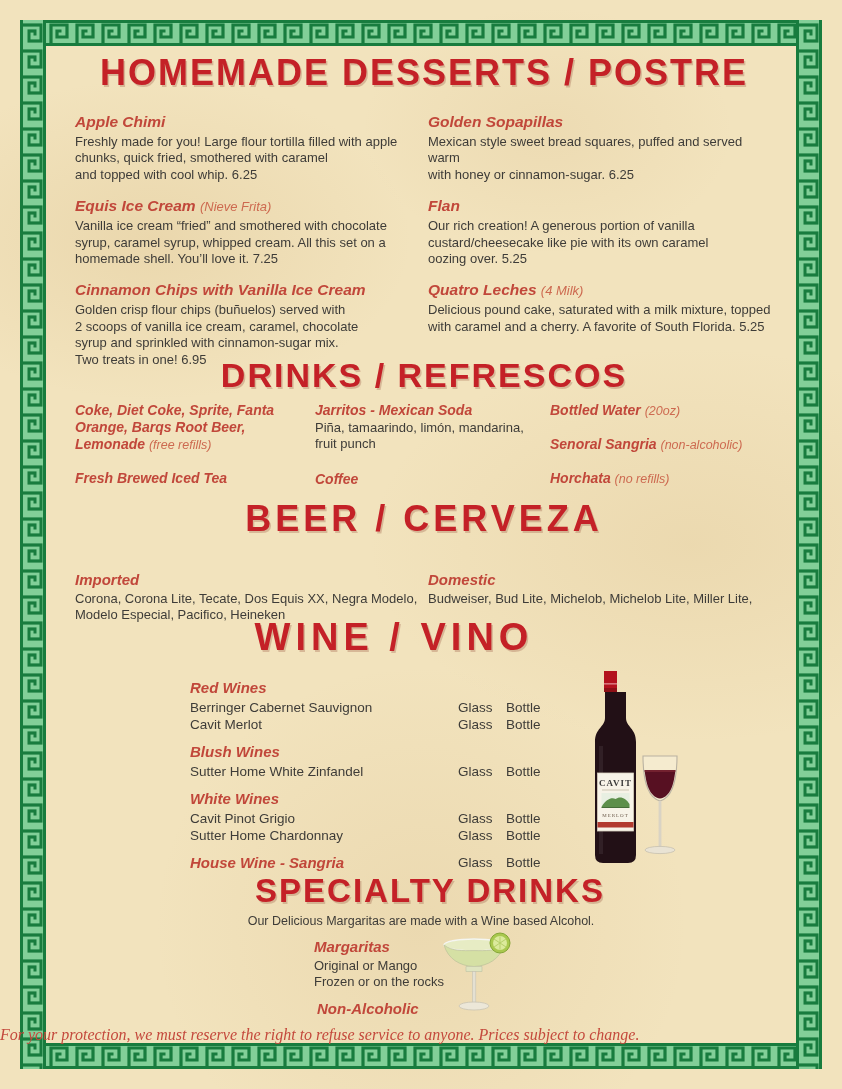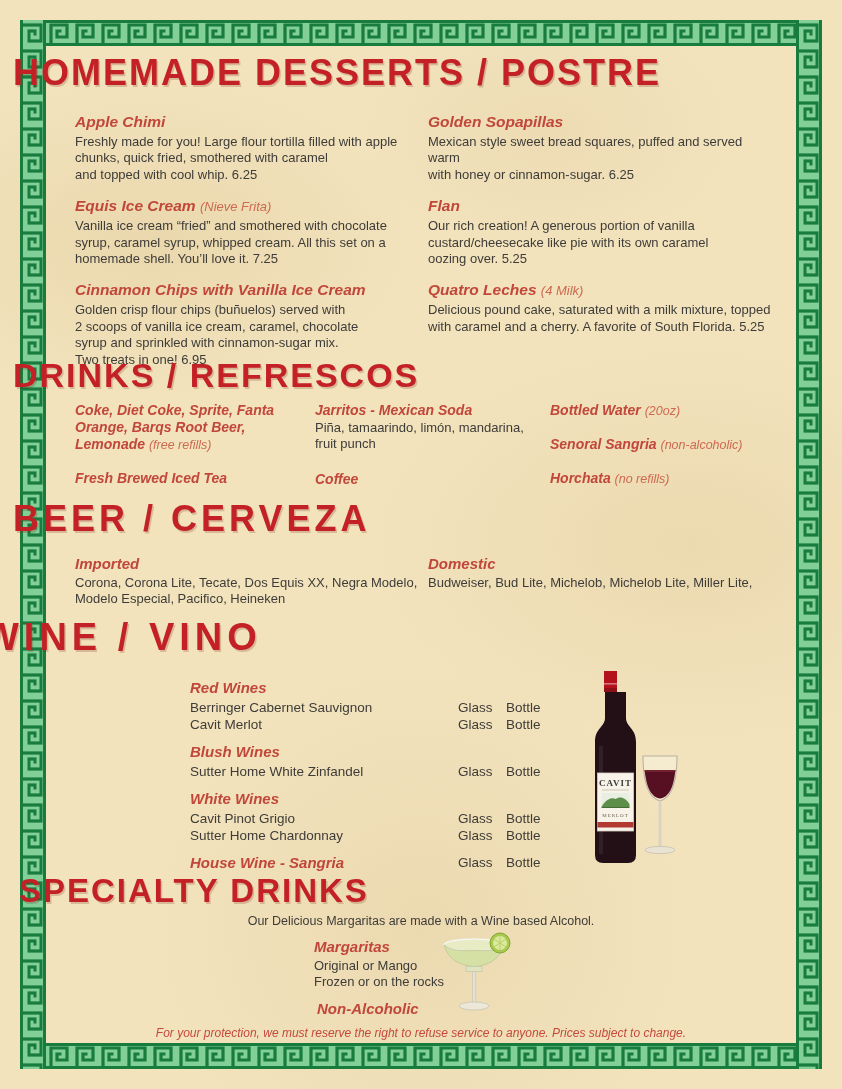--- a/index.html
+++ b/index.html
@@ -13,21 +13,21 @@
     background:
       radial-gradient(420px 260px at 18% 22%, rgba(203,168,108,.20), transparent 62%),
       radial-gradient(520px 320px at 82% 50%, rgba(203,168,108,.17), transparent 62%),
       radial-gradient(430px 420px at 50% 85%, rgba(197,160,102,.15), transparent 62%),
       radial-gradient(300px 200px at 65% 12%, rgba(197,160,102,.12), transparent 62%),
       #f2e3bd;
   }
   .border-strip{position:absolute;display:block;}
 
   .sec-title{
-    position:absolute;left:13px;right:0;text-align:left;
+    position:absolute;left:6px;right:0;text-align:center;
     font-weight:800;color:#c42127;letter-spacing:2px;
     text-shadow:1.5px 1.5px 0 rgba(120,30,20,.22);
     white-space:nowrap;
   }
   .t-desserts{top:52px;font-size:36px;}
   .t-drinks{top:356px;font-size:34px;}
   .t-beer{top:498px;font-size:36px;letter-spacing:4px;}
   .t-wine{top:616px;font-size:38px;letter-spacing:5px;transform:translateX(-30px);}
   .t-specialty{top:872px;font-size:33px;transform:translateX(6px);}
 
@@ -43,39 +43,39 @@
   .dhead{font-size:15.5px;line-height:19px;margin-bottom:2px;}
   .dhead .iqual{font-size:13px;}
   .ddesc{font-size:13px;line-height:16.4px;color:#3e3c38;white-space:pre-line;}
 
   .drink-item{font-size:14px;line-height:17px;font-style:italic;font-weight:700;
     color:#c1473a;white-space:pre-line;margin-bottom:16px;}
   .drink-item .iqual{font-size:12.5px;}
   .drink-desc{font-size:13px;line-height:16px;color:#3e3c38;font-style:normal;
     font-weight:400;white-space:pre-line;margin-top:1px;}
 
-  .beer-head{font-size:15px;line-height:19px;margin-bottom:2px;}
+  .beer-head{font-size:15px;line-height:19px;margin-bottom:2px;margin-top:16px;}
   .beer-list{font-size:13px;line-height:16.4px;color:#3e3c38;white-space:pre-line;}
 
   .wine{position:absolute;left:190px;top:678px;width:366px;}
   .wgroup{margin-bottom:9px;}
   .wghead{font-size:15px;line-height:19px;margin-bottom:2px;}
   .wrow{display:grid;grid-template-columns:268px 48px auto;
     font-size:13.5px;line-height:17px;color:#3e3c38;}
   .wrow.houserow{margin-top:10px;}
   .wrow.houserow .wname{font-size:15px;}
 
   .subtitle{position:absolute;top:914px;left:0;right:0;text-align:center;
     font-size:12.5px;color:#3e3c38;}
   .margaritas{position:absolute;left:314px;top:938px;}
   .mg-head{font-size:15px;line-height:18px;margin-bottom:2px;}
   .mg-line{font-size:13px;line-height:16.2px;color:#3e3c38;}
   .nonalc{position:absolute;left:317px;top:1000px;font-size:15px;}
-  .footer{position:absolute;top:1026px;left:0;right:0;text-align:center;
-    font-size:12px;font-style:italic;color:#c4493c;}
+  .footer{position:absolute;top:1026px;left:0;right:0;text-align:left;
+    font-size:16px;font-style:italic;color:#c4493c;font-family:Liberation Serif, serif;}
 
   .bottle-art{position:absolute;left:540px;top:666px;}
   .marg-art{position:absolute;left:436px;top:932px;}
 </style>
 </head>
 <body>
 
 <div class="page">
 
   <svg class="border-strip" style="left:20px;top:20px;" width="26" height="1049">

